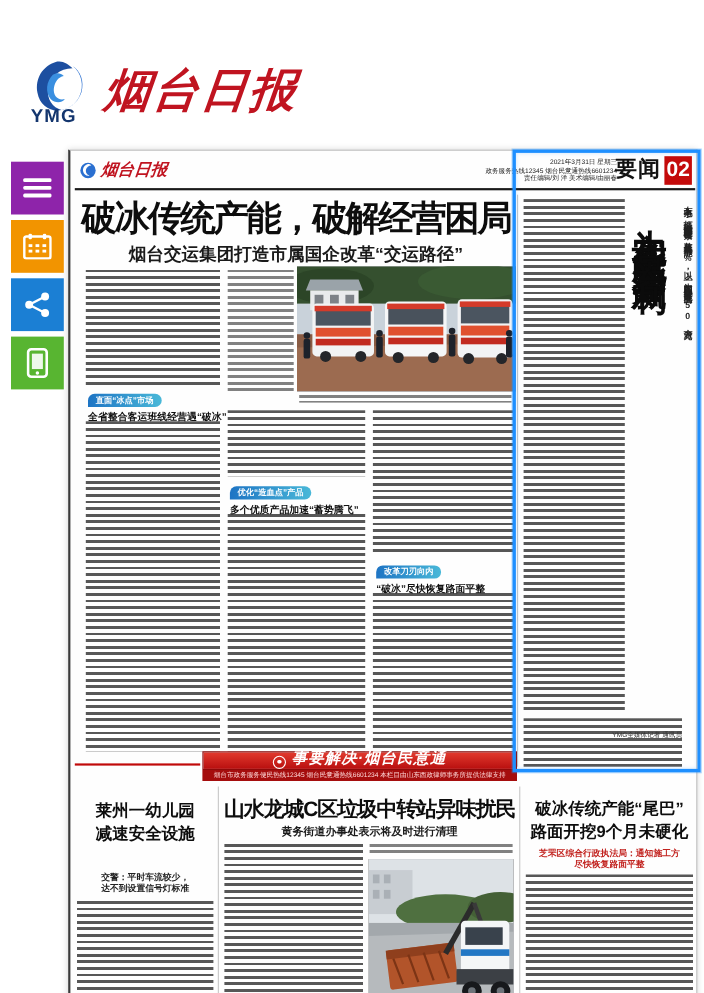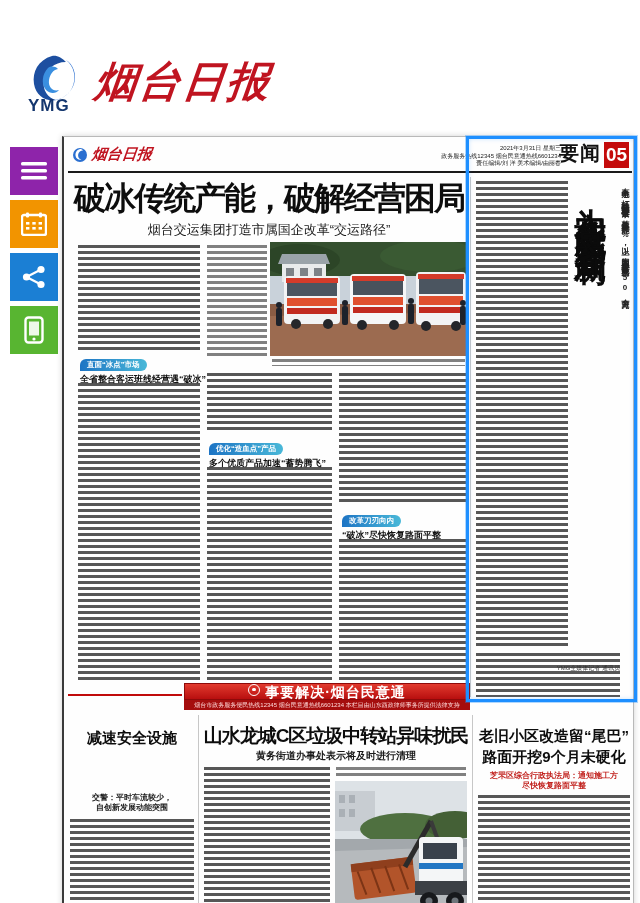--- a/index.html
+++ b/index.html
@@ -24,40 +24,40 @@
 
   .mast-brand { font-family:"DejaVu Serif","Liberation Serif",serif; font-style:italic; font-weight:900;
                 font-size:15px; color:#c01420; transform:skewX(-6deg); white-space:nowrap; }
   .mast-info { font-size:6px; line-height:7.5px; color:#222; text-align:right; white-space:nowrap; }
   .section-label { font-size:20px; font-weight:900; color:#111; letter-spacing:1px; }
   .page-no { background:#c40b0b; color:#fff; font-size:19px; font-weight:bold; width:25px; height:26px;
              display:flex; align-items:center; justify-content:center; }
   .mast-rule { background:#1a1a1a; height:2px; }
 
   .lead-headline { font-size:32px; font-weight:900; color:#0d0d0d; letter-spacing:-2px; text-align:center; white-space:nowrap; }
-  .lead-subhead { font-size:13px; font-weight:normal; color:#1a1a1a; text-align:center; white-space:nowrap; }
+  .lead-subhead { font-size:16px; font-weight:bold; color:#1a1a1a; text-align:center; white-space:nowrap; }
 
   .greek { background:repeating-linear-gradient(180deg, rgba(45,45,45,.8) 0 2.6px, rgba(0,0,0,0) 2.6px 6px); }
   .greek.light { opacity:.75; }
 
   .sub-tab { display:inline-block; background:linear-gradient(90deg,#1d74c4,#49b8d8); color:#fff; font-size:7.5px; font-weight:bold;
              padding:1px 7px; border-radius:7px 7px 7px 0; white-space:nowrap; }
   .sub-line { font-size:9px; font-weight:900; color:#111; white-space:nowrap; margin-top:2px; }
 
   .vert { writing-mode:vertical-rl; text-orientation:upright; }
   .feat-headline { font-size:32px; font-weight:900; color:#0b0b0b; letter-spacing:4px; line-height:1.15; }
   .feat-kicker { font-size:8px; font-weight:bold; color:#222; letter-spacing:1px; line-height:1.2; }
   .feat-byline { font-size:6px; color:#333; text-align:right; white-space:nowrap; }
 
   .selection-box { border:3px solid #1e8fff; box-shadow:0 0 0 1px rgba(30,143,255,.35), inset 0 0 4px rgba(30,143,255,.25); }
 
   .divider-v { background:#c7c7c7; width:1px; }
   .red-line { background:#c00a0a; height:2px; }
 
-  .banner { background:linear-gradient(180deg,#e23a2e,#b80f0f); border:1px solid #8e0a0a; display:flex; align-items:flex-start; justify-content:center; gap:5px; }
+  .banner { background:linear-gradient(180deg,#e23a2e,#b80f0f); border:1px solid #8e0a0a; display:flex; align-items:flex-end; justify-content:center; gap:5px;font-style:italic; }
   .banner-title { color:#fff; font-size:14px; font-weight:900; letter-spacing:1px; white-space:nowrap; }
   .banner-icon { width:12px; height:12px; border:1.5px solid #fff; border-radius:50%; position:relative; }
   .banner-icon::after { content:""; position:absolute; left:3px; top:2.5px; width:3.5px; height:3.5px; background:#fff; border-radius:50%; }
   .banner-strip { background:#a50d0d; color:#ffd9d9; font-size:6px; line-height:10px; text-align:center; white-space:nowrap; overflow:hidden; }
 
   .bl-headline { font-size:15px; font-weight:900; color:#0d0d0d; text-align:center; line-height:21px; white-space:nowrap; }
   .bl-subtitle { font-size:8px; font-weight:bold; color:#222; text-align:center; line-height:10px; white-space:nowrap; }
   .bm-headline { font-size:19px; font-weight:900; color:#0d0d0d; text-align:center; letter-spacing:-1px; white-space:nowrap; }
   .bm-subtitle { font-size:10px; font-weight:bold; color:#1a1a1a; text-align:center; white-space:nowrap; }
   .br-headline { font-size:15px; font-weight:900; color:#0d0d0d; text-align:center; line-height:21px; white-space:nowrap; }
@@ -128,21 +128,21 @@
         <path d="M8 2 C4.5 3 3 6 3.6 9 C4.2 12 7 13.4 9.4 12.6 C7 12 5.6 9.8 6.2 7.2 C6.7 5 8.6 3.4 11 3.4 C10.2 2.4 9 2 8 2 Z" fill="#fff"></path>
       </svg>
       <span class="mast-brand">烟台日报</span>
     </div>
     <div class="abs mast-info" style="right:72px; top:8px;">
       <div>2021年3月31日 星期三</div>
       <div>政务服务热线12345 烟台民意通热线6601234</div>
       <div>责任编辑/刘 洋 美术编辑/由丽春</div>
     </div>
     <div class="abs section-label" style="right:32px; top:3px;">要闻</div>
-    <div class="abs page-no" style="right:4px; top:5px;">05</div>
+    <div class="abs page-no" style="right:4px; top:5px;">02</div>
     <div class="abs mast-rule" style="left:4px; top:34px; width:564px;"></div>
 
     <div>
       <div class="abs lead-headline" style="left:6px; top:40px; width:398px;">破冰传统产能，破解经营困局</div>
       <div class="abs lead-subhead" style="left:6px; top:84px; width:398px;">烟台交运集团打造市属国企改革“交运路径”</div>
 
       <div class="abs greek" style="left:14px; top:108px; width:122px; height:105px;"></div>
 
       <div class="abs" style="left:16px; top:216px;">
         <span class="sub-tab">直面“冰点”市场</span>
@@ -235,25 +235,26 @@
 
     <div class="abs red-line" style="left:4px; top:557px; width:114px;"></div>
     <div class="abs banner" style="left:120px; top:546px; width:286px; height:17px;">
       <span class="banner-icon"></span>
       <span class="banner-title">事要解决·烟台民意通</span>
     </div>
     <div class="abs banner-strip" style="left:120px; top:563px; width:286px; height:10px;">烟台市政务服务便民热线12345 烟台民意通热线6601234 本栏目由山东西政律师事务所提供法律支持</div>
 
     <div>
       <div class="abs bl-headline" style="left:4px; top:590px; width:128px;">
+        <div>莱州一幼儿园</div>
         <div>减速安全设施</div>
       </div>
       <div class="abs bl-subtitle" style="left:4px; top:656px; width:128px;">
         <div>交警：平时车流较少，</div>
-        <div>自创新发展动能突围</div>
+        <div>达不到设置信号灯标准</div>
       </div>
       <div class="abs greek" style="left:6px; top:682px; width:124px; height:102px;"></div>
     </div>
 
     <div class="abs divider-v" style="left:134px; top:578px; height:208px;"></div>
 
     <div>
       <div class="abs bm-headline" style="left:138px; top:586px; width:268px;">山水龙城C区垃圾中转站异味扰民</div>
       <div class="abs bm-subtitle" style="left:138px; top:612px; width:268px;">黄务街道办事处表示将及时进行清理</div>
       <div class="abs greek" style="left:140px; top:630px; width:126px; height:154px;"></div>
@@ -289,21 +290,21 @@
               <circle cx="120" cy="120" r="3.5" fill="#6e747a"></circle>
           </g>
         </svg>
       </div>
     </div>
 
     <div class="abs divider-v" style="left:408px; top:578px; height:208px;"></div>
 
     <div>
       <div class="abs br-headline" style="left:412px; top:588px; width:156px;">
-        <div>老旧小区改造留“尾巴”</div>
+        <div>破冰传统产能“尾巴”</div>
         <div>路面开挖9个月未硬化</div>
       </div>
       <div class="abs br-subtitle" style="left:412px; top:634px; width:156px;">
         <div>芝罘区综合行政执法局：通知施工方</div>
         <div>尽快恢复路面平整</div>
       </div>
       <div class="abs greek" style="left:414px; top:658px; width:152px; height:126px;"></div>
     </div>
   </div>
 

